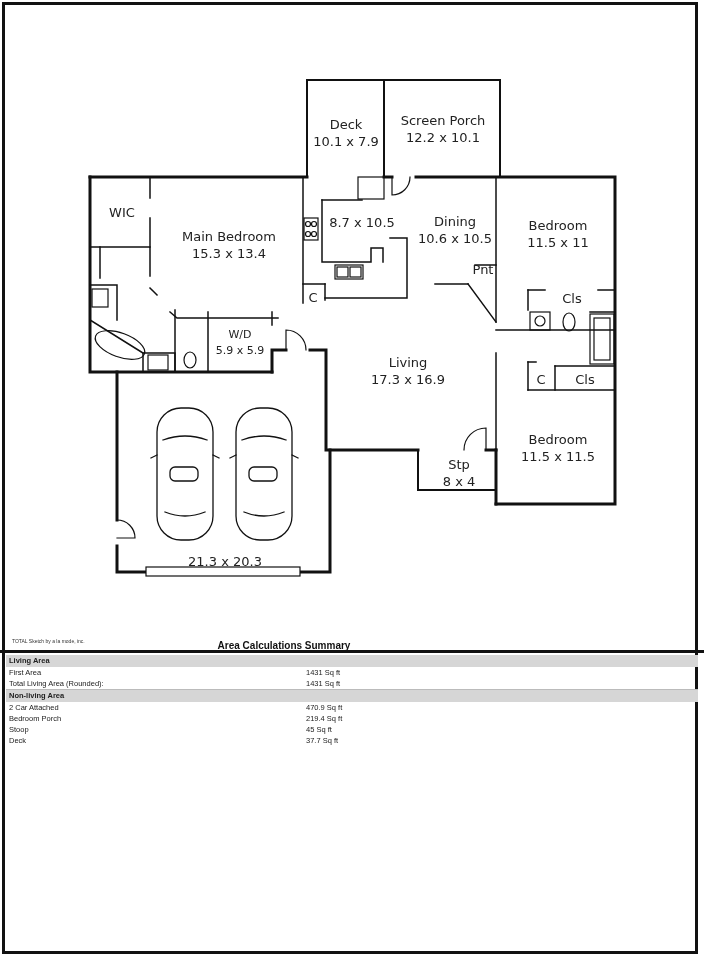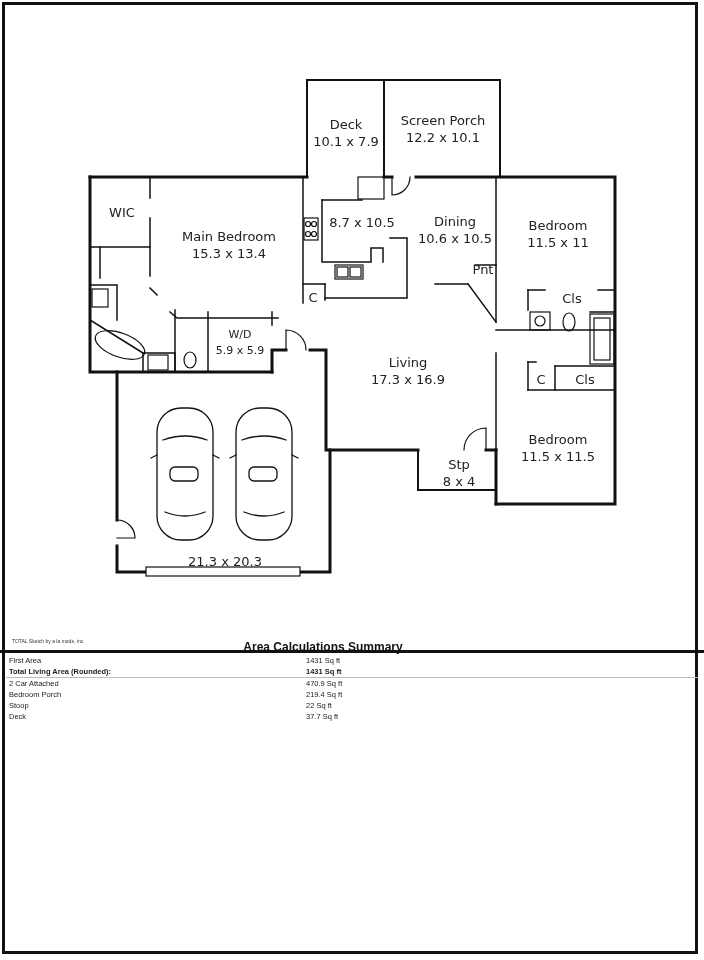--- a/index.html
+++ b/index.html
@@ -1,27 +1,27 @@
 <!DOCTYPE html>
 <html><head>
 <meta charset="utf-8">
 <style>
   html,body{margin:0;padding:0;background:#fff;}
   body{width:704px;height:960px;position:relative;overflow:hidden;font-family:"DejaVu Sans",sans-serif;}
   .page{position:absolute;left:2px;top:2px;width:696px;height:952px;border:3px solid #111;box-sizing:border-box;}
   .sketch{position:absolute;left:0;top:0;}
   .divider{position:absolute;left:0;top:650px;width:704px;height:3px;background:#111;}
   .credit{position:absolute;left:12px;top:638px;font-size:5px;color:#333;font-family:"Liberation Sans",sans-serif;}
-  .summary-title{position:absolute;left:0;width:568px;top:640px;text-align:center;font-size:12px;font-weight:bold;font-family:"Liberation Sans",sans-serif;color:#111;padding-left:39px;}
+  .summary-title{position:absolute;left:0;width:568px;top:640px;text-align:center;font-size:10px;font-weight:bold;font-family:"Liberation Sans",sans-serif;color:#111;}
   .table{position:absolute;left:6px;top:655px;width:692px;font-family:"Liberation Sans",sans-serif;font-size:7.5px;color:#222;}
   .row{position:relative;height:11px;line-height:11px;}
   .row.head{background:#d6d6d6;font-weight:bold;height:12px;line-height:12px;}
   .row .lbl{position:absolute;left:3px;}
   .row .val{position:absolute;left:300px;}
-  .row.bold{font-weight:bold;}
+  .row.bold{font-weight:normal;}
   .row.bordered{border-bottom:1px solid #bbb;}
   svg text{font-family:"DejaVu Sans",sans-serif;fill:#222;}
 </style>
 </head>
 <body>
 
 <div class="page"></div>
 
 <svg class="sketch" width="704" height="640" xmlns="http://www.w3.org/2000/svg">
   <g stroke="#111" fill="none" stroke-linecap="square">
@@ -162,37 +162,43 @@
     <text x="240" y="338">W/D</text>
     <text x="240" y="354">5.9 x 5.9</text>
   </g>
 </svg>
 
 <div class="credit">TOTAL Sketch by a la mode, inc.</div>
 <div class="summary-title">Area Calculations Summary</div>
 <div class="divider"></div>
 
 <div class="table">
+  <div class="row head">
+      <span class="lbl">Living Area</span>
+    </div>
   <div class="row">
     <span class="lbl">First Area</span>
     <span class="val">1431 Sq ft</span>
   </div>
   <div class="row bold bordered">
     <span class="lbl">Total Living Area (Rounded):</span>
     <span class="val">1431 Sq ft</span>
   </div>
+  <div class="row head">
+      <span class="lbl">Non-living Area</span>
+    </div>
   <div class="row">
     <span class="lbl">2 Car Attached</span>
     <span class="val">470.9 Sq ft</span>
   </div>
   <div class="row">
     <span class="lbl">Bedroom Porch</span>
     <span class="val">219.4 Sq ft</span>
   </div>
   <div class="row">
     <span class="lbl">Stoop</span>
-    <span class="val">22 Sq ft</span>
+    <span class="val">45 Sq ft</span>
   </div>
   <div class="row">
     <span class="lbl">Deck</span>
     <span class="val">37.7 Sq ft</span>
   </div>
 </div>
 
 </body></html>

